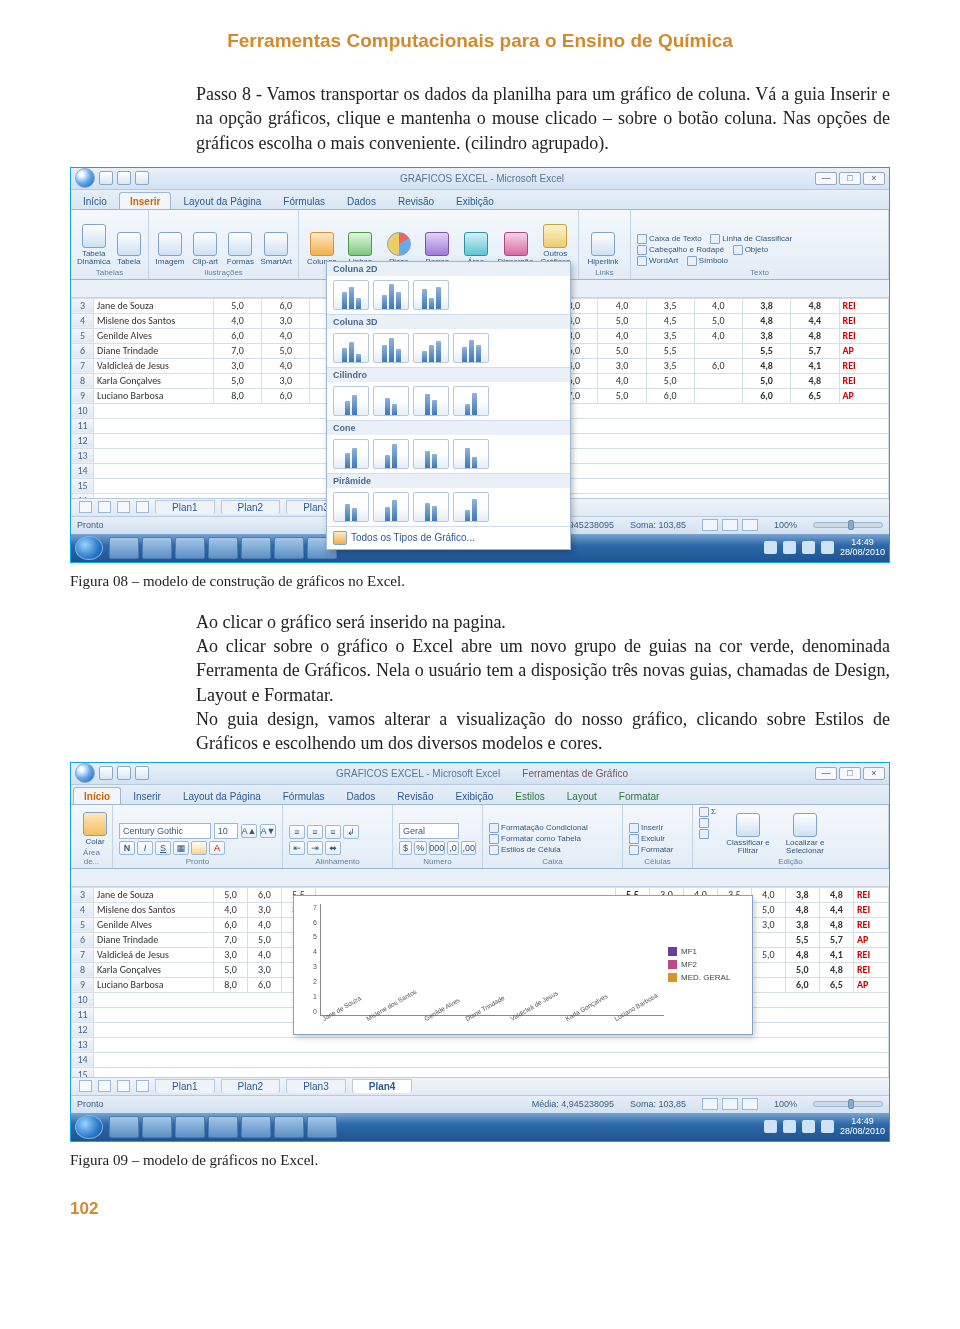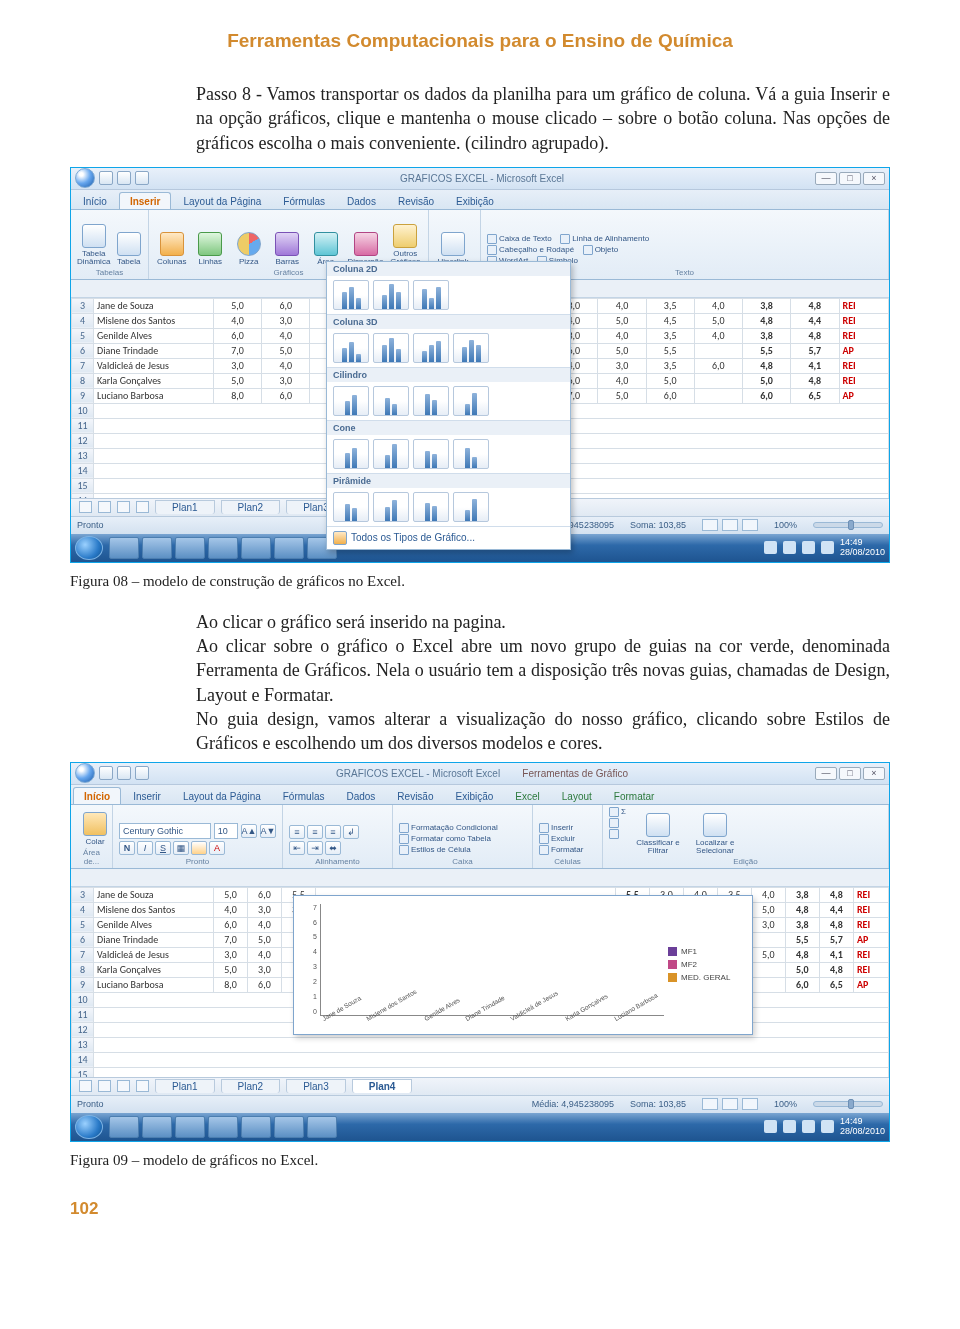--- a/index.html
+++ b/index.html
@@ -288,21 +288,21 @@
   }
   .taskbar .apps { display:flex; gap:3px; margin-left:6px; }
   .taskbar .appbtn {
     width:30px; height:22px;
     background:linear-gradient(#a5c6e8,#5c90c4);
     border:1px solid #4c7eb0;
     border-radius:2px;
   }
   .taskbar .tray {
     display:flex; align-items:center; gap:6px;
-    color:#fff; font-size:9px; text-align:left;
+    color:#fff; font-size:9px; text-align:center;
   }
   .taskbar .tray .tico {
     width:13px; height:13px; background:#d0e3f5; border-radius:2px;
   }
   .taskbar .clock { line-height:1.1; }
 
   
   .fontbox {
     display:flex; align-items:center; gap:3px; font-size:9px;
   }
@@ -410,20 +410,41 @@
               <div class="ico"></div>
               <div class="lbl">Tabela Dinâmica</div>
             </div>
           <div class="big-btn">
               <div class="ico"></div>
               <div class="lbl">Tabela</div>
             </div>
         </div>
         <div class="grp-label">Tabelas</div>
       </div>
+      <div class="rib-group" style="width:150px">
+        <div class="rib-items">
+          <div class="big-btn">
+              <div class="ico"></div>
+              <div class="lbl">Imagem</div>
+            </div>
+          <div class="big-btn">
+              <div class="ico"></div>
+              <div class="lbl">Clip-art</div>
+            </div>
+          <div class="big-btn">
+              <div class="ico"></div>
+              <div class="lbl">Formas</div>
+            </div>
+          <div class="big-btn">
+              <div class="ico"></div>
+              <div class="lbl">SmartArt</div>
+            </div>
+        </div>
+        <div class="grp-label">Ilustrações</div>
+      </div>
       <div class="rib-group" style="width:280px">
         <div class="rib-items">
           <div class="big-btn">
               <div class="ico col"></div>
               <div class="lbl">Colunas</div>
             </div>
           <div class="big-btn">
               <div class="ico line"></div>
               <div class="lbl">Linhas</div>
             </div>
@@ -454,21 +475,21 @@
         <div class="rib-items">
             <div class="big-btn">
               <div class="ico"></div>
               <div class="lbl">Hiperlink</div>
             </div>
           </div>
         <div class="grp-label">Links</div>
       </div>
       <div class="rib-group" style="flex:1">
         <div class="tiny-row">
-          <div class="line"><span class="mini-ico"></span><span>Caixa de Texto</span>&nbsp;&nbsp;<span class="mini-ico"></span><span>Linha de Alinhamento</span></div>
+          <div class="line"><span class="mini-ico"></span><span>Caixa de Texto</span>&nbsp;&nbsp;<span class="mini-ico"></span><span>Linha de Classificar</span></div>
           <div class="line"><span class="mini-ico"></span><span>Cabeçalho e Rodapé</span>&nbsp;&nbsp;<span class="mini-ico"></span><span>Objeto</span></div>
           <div class="line"><span class="mini-ico"></span><span>WordArt</span>&nbsp;&nbsp;<span class="mini-ico"></span><span>Símbolo</span></div>
         </div>
         <div class="grp-label">Texto</div>
       </div>
     </div>
 
     <div class="chart-menu">
       <div class="sec-title">Coluna 2D</div>
       <div class="thumbs">
@@ -791,21 +812,21 @@
     </div>
 
     <div class="tabs">
       <div class="tab active">Início</div>
       <div class="tab">Inserir</div>
       <div class="tab">Layout da Página</div>
       <div class="tab">Fórmulas</div>
       <div class="tab">Dados</div>
       <div class="tab">Revisão</div>
       <div class="tab">Exibição</div>
-      <div class="tab context">Excel</div>
+      <div class="tab context">Estilos</div>
       <div class="tab context">Layout</div>
       <div class="tab context">Formatar</div>
     </div>
 
     <div class="ribbon" style="height:64px">
       <div class="rib-group" style="width:42px">
         <div class="big-btn">
             <div class="ico" style="background:linear-gradient(#ffe8b9,#f0c060)"></div>
             <div class="lbl">Colar</div>
           </div>
@@ -840,20 +861,33 @@
             <div class="mini-btn">≡</div>
             <div class="mini-btn">≡</div>
             <div class="mini-btn">↲</div>
           </div>
         <div class="mini-btns">
             <div class="mini-btn">⇤</div>
             <div class="mini-btn">⇥</div>
             <div class="mini-btn">⬌</div>
           </div>
         <div class="grp-label">Alinhamento</div>
+      </div>
+      <div class="rib-group" style="width:90px">
+        <div class="fontbox">
+            <div class="combo" style="width:60px">Geral</div>
+          </div>
+        <div class="mini-btns">
+            <div class="mini-btn">$</div>
+            <div class="mini-btn">%</div>
+            <div class="mini-btn">000</div>
+            <div class="mini-btn">,0</div>
+            <div class="mini-btn">,00</div>
+          </div>
+        <div class="grp-label">Número</div>
       </div>
       <div class="rib-group" style="width:140px">
         <div class="tiny-row">
           <div class="line">
               <span class="mini-ico"></span>
               <span>Formatação Condicional</span>
             </div>
           <div class="line">
               <span class="mini-ico"></span>
               <span>Formatar como Tabela</span>

